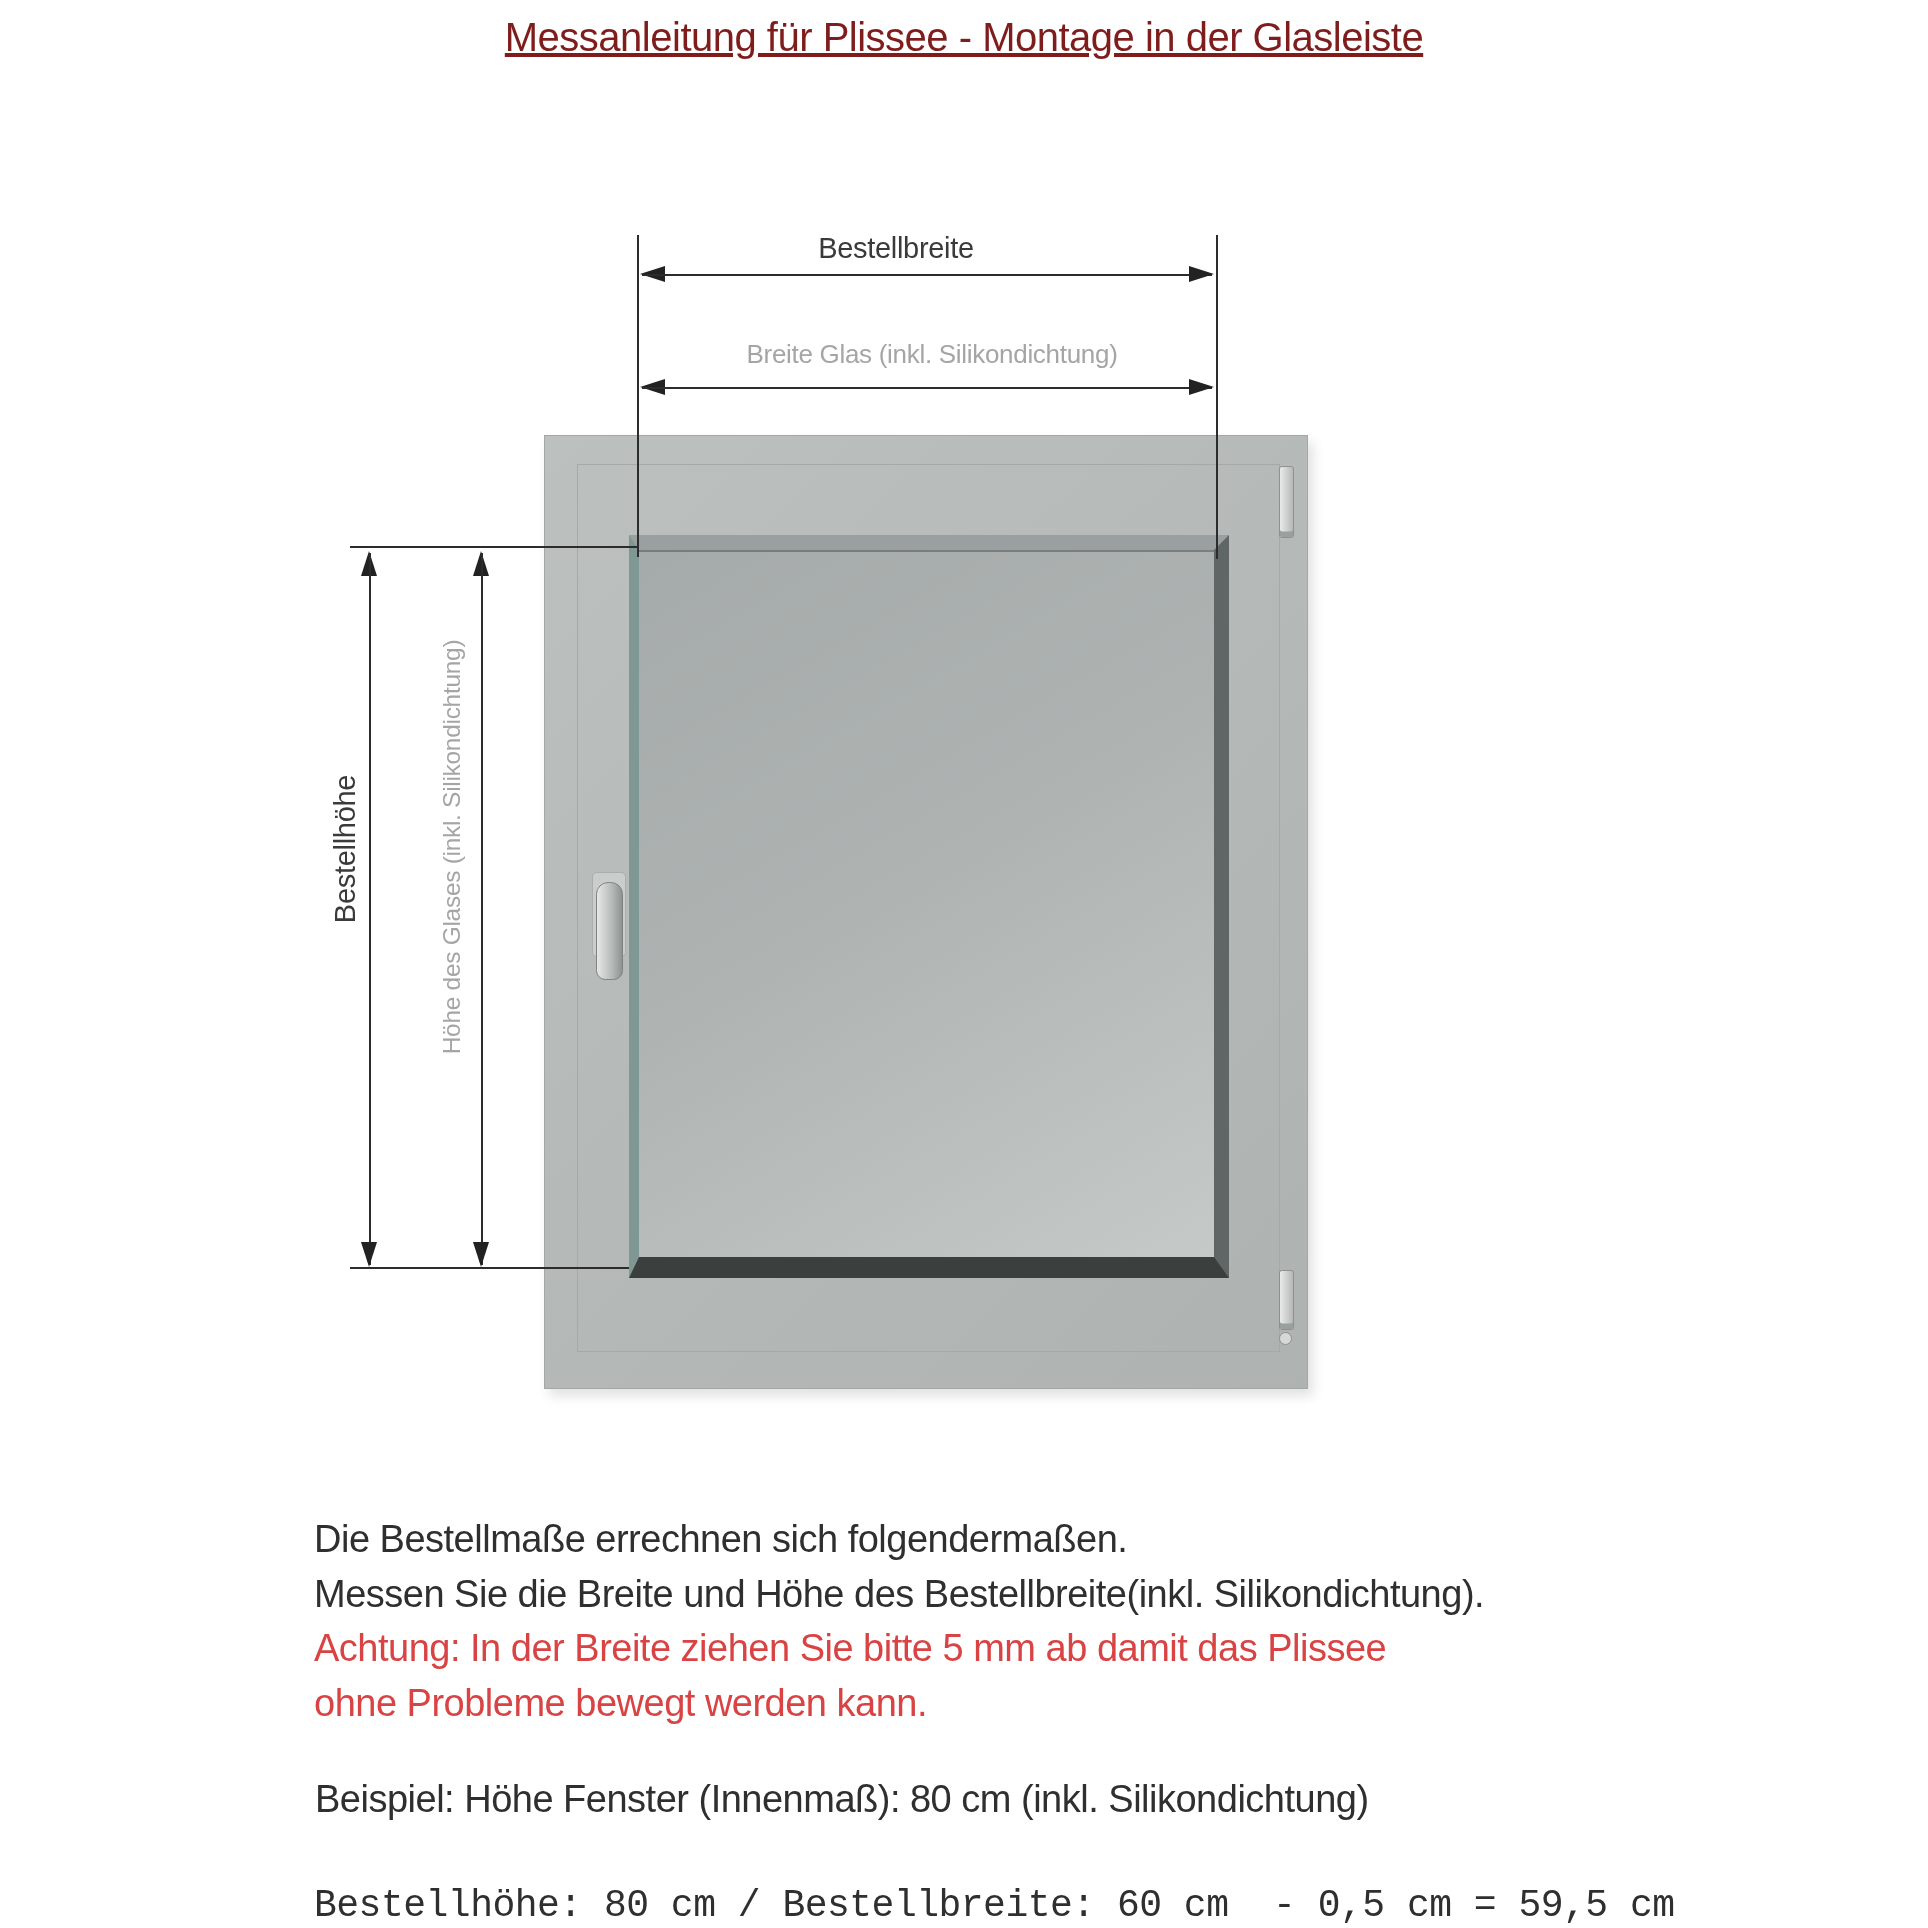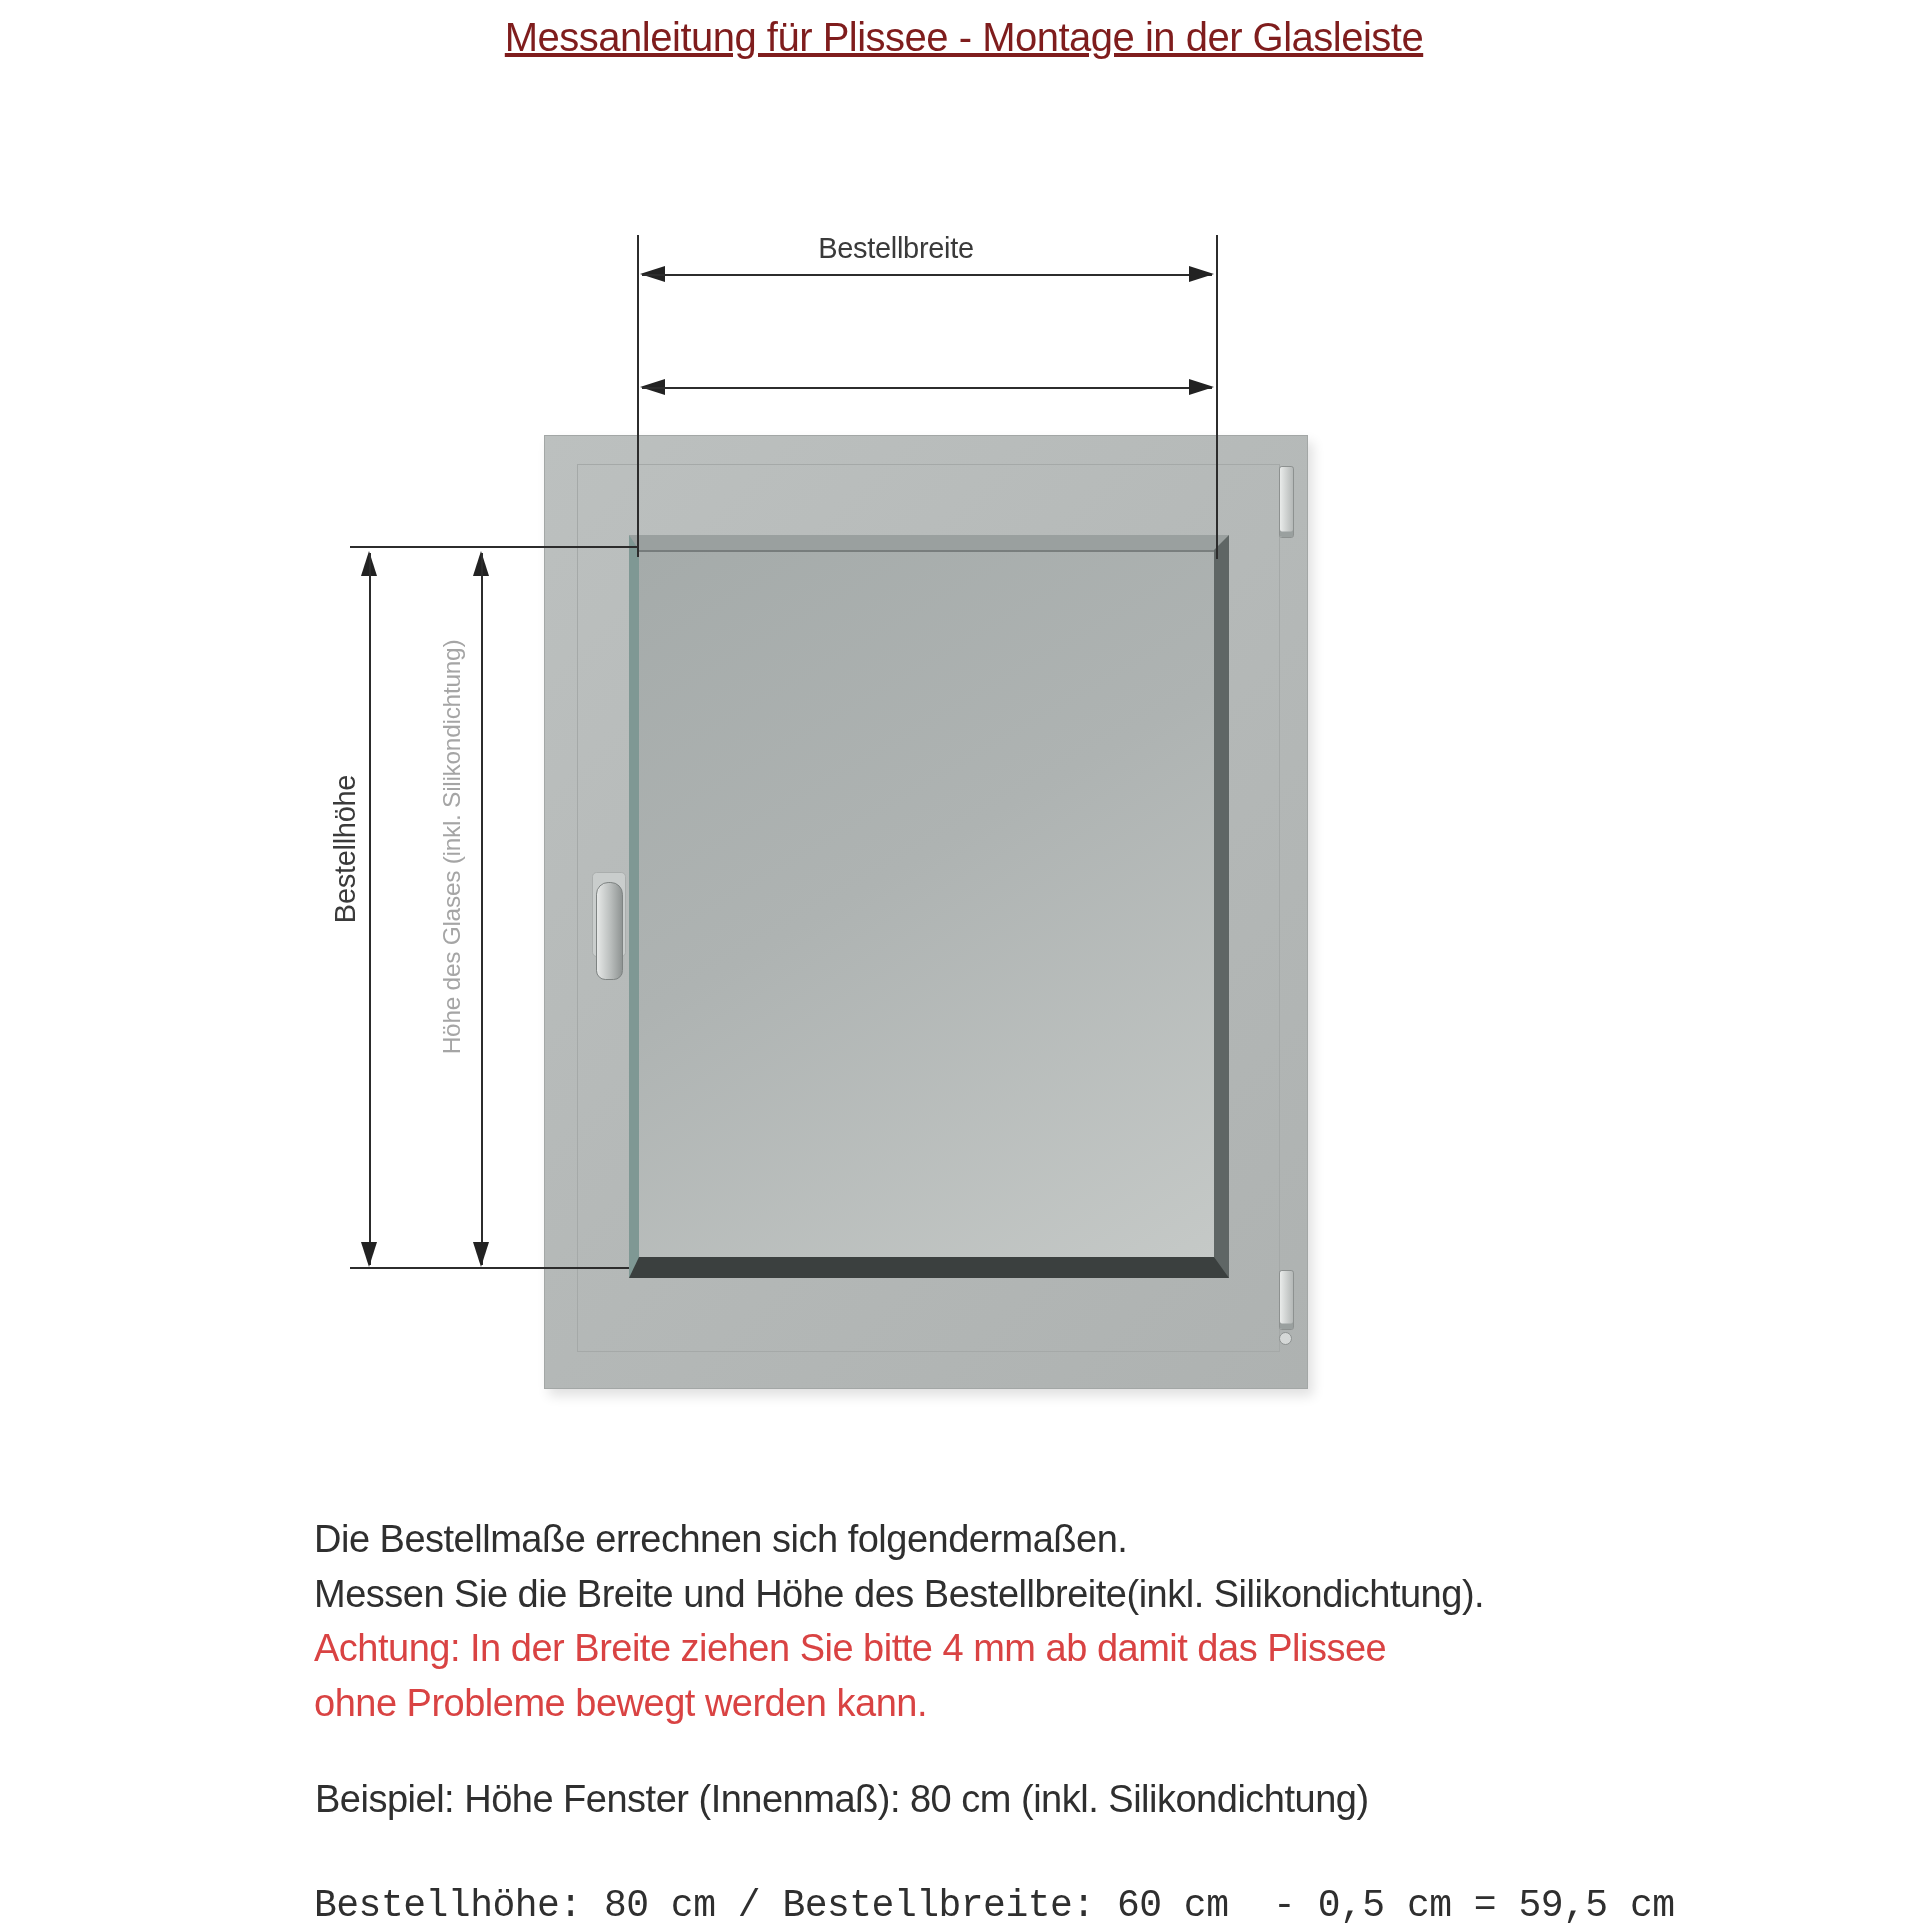--- a/index.html
+++ b/index.html
@@ -129,25 +129,26 @@
     <span class="bar"></span>
     <span class="ah-b"></span>
   </div>
   <div class="abs dim-v" style="left:473px;top:551px;height:716px;">
     <span class="ah-t"></span>
     <span class="bar"></span>
     <span class="ah-b"></span>
   </div>
 
   <div id="lbl-order-width" class="abs mlabel">Bestellbreite</div>
+  <div id="lbl-glass-width" class="abs mlabel">Breite Glas (inkl. Silikondichtung)</div>
   <div id="lbl-order-height" class="abs mlabel">Bestellhöhe</div>
   <div id="lbl-glass-height" class="abs mlabel">Höhe des Glases (inkl. Silikondichtung)</div>
 
   <div id="i1" class="abs txt">Die Bestellmaße errechnen sich folgendermaßen.</div>
   <div id="i2" class="abs txt">Messen Sie die Breite und Höhe des Bestellbreite(inkl. Silikondichtung).</div>
-  <div id="w1" class="abs txt red">Achtung: In der Breite ziehen Sie bitte 4 mm ab damit das Plissee</div>
+  <div id="w1" class="abs txt red">Achtung: In der Breite ziehen Sie bitte 5 mm ab damit das Plissee</div>
   <div id="w2" class="abs txt red">ohne Probleme bewegt werden kann.</div>
 
   <div id="e1" class="abs txt">Beispiel: Höhe Fenster (Innenmaß): 80 cm (inkl. Silikondichtung)</div>
   <div id="e3" class="abs txt">Bestellhöhe: 80 cm / Bestellbreite: 60 cm  - 0,5 cm = 59,5 cm</div>
 
 </div>
 
 
 </body></html>

